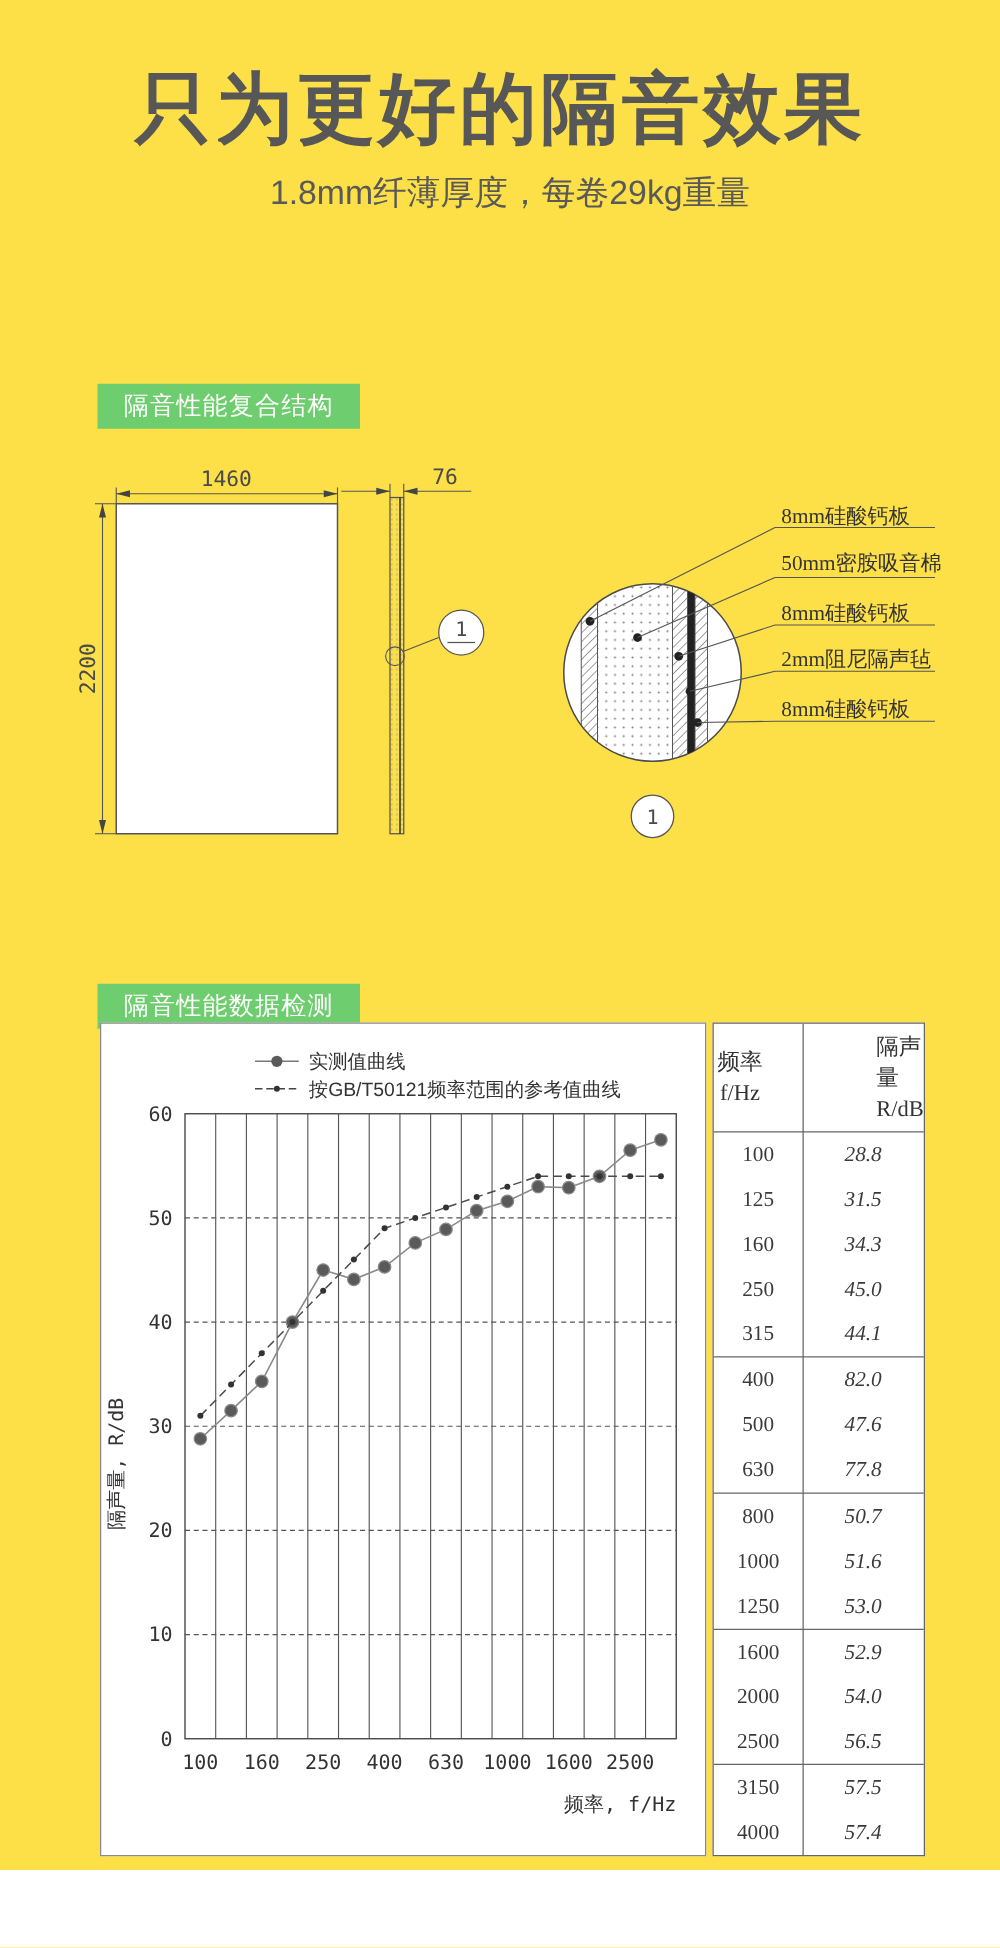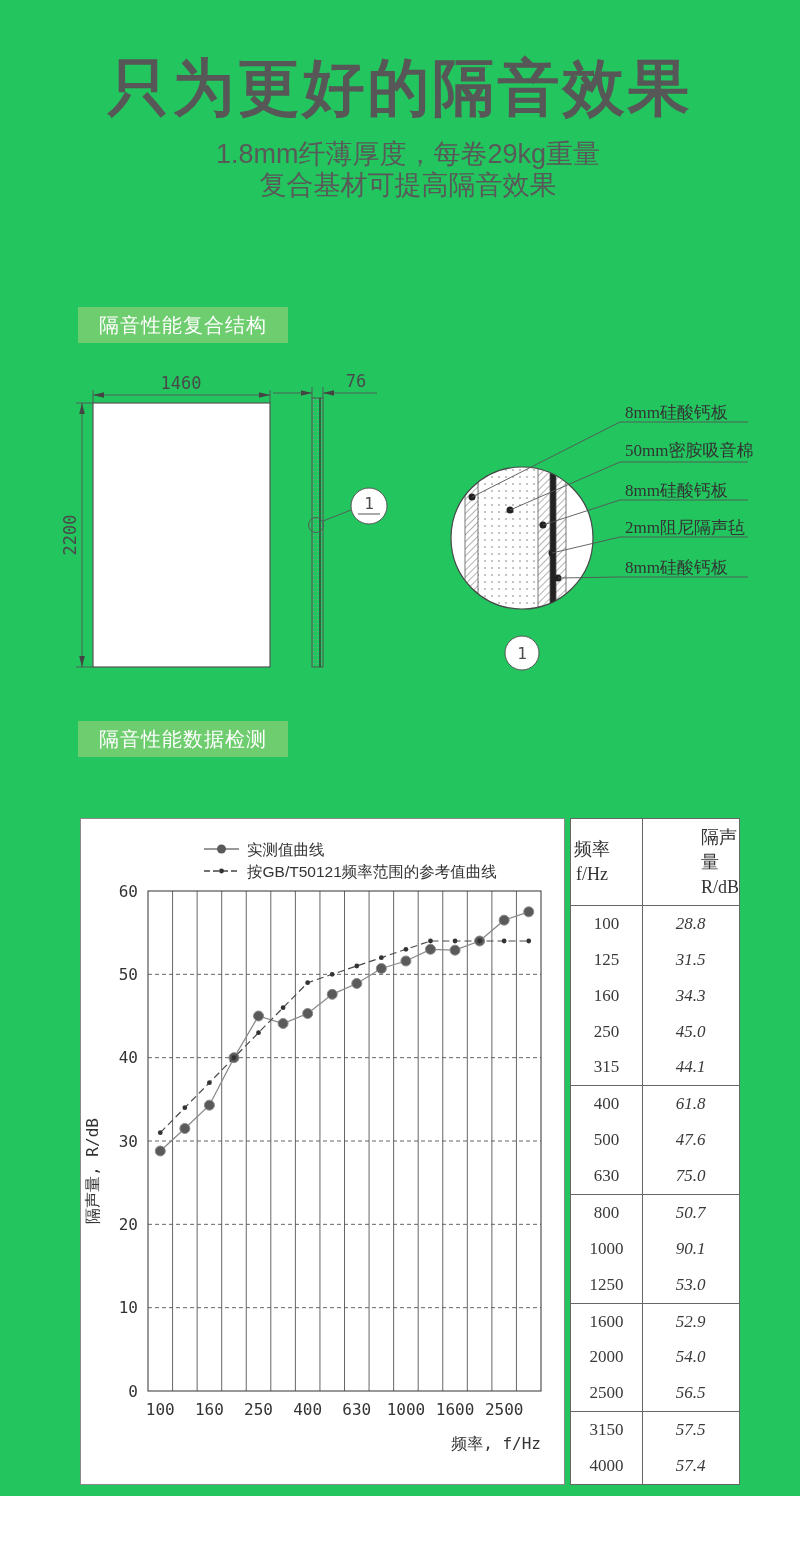--- a/index.html
+++ b/index.html
@@ -1,29 +1,29 @@
 <!DOCTYPE html>
 <html><head>
 <meta charset="utf-8">
 <style>
   html,body{margin:0;padding:0;background:#fff;}
-  .page{position:relative;width:800px;height:1496px;margin:0 auto;background:#22c55e;
+  .page{position:relative;width:800px;height:1496px;margin:0 auto;background:#fde047;
         font-family:"Liberation Sans","DejaVu Sans",sans-serif;overflow:hidden;}
 
   
   .hdr{position:absolute;left:0;top:52px;width:800px;text-align:center;}
   .hdr h1{margin:0;font-size:62px;font-weight:bold;color:#575757;letter-spacing:3px;line-height:1.15;}
   .hdr .sub{margin:0;font-size:27px;color:#595959;line-height:31px;padding-left:16px;}
   .hdr .sub.first{margin-top:16px;}
 
   
   .badge{position:absolute;left:78px;width:210px;height:36px;text-align:center;
          line-height:36px;color:#ffffff;font-size:20px;letter-spacing:1px;}
   .badge.b1{top:307px;}
-  .badge.b2{top:721px;}
+  .badge.b2{top:787px;}
 
   
   .diagram{position:absolute;left:0;top:370px;}
   .dim{font-family:"DejaVu Sans Mono","Liberation Mono",monospace;fill:#4a4a4a;}
   .lbl{font-family:"Liberation Serif","DejaVu Serif",serif;fill:#333;}
 
   
   .chart-box{position:absolute;left:80px;top:818px;width:483px;height:665px;
              border:1px solid #8a8a8a;background:#fff;}
   .chart-box svg{display:block;}
@@ -43,21 +43,20 @@
   .footer-bar{position:absolute;left:0;top:1545px;width:800px;height:13px;}
 </style>
 </head>
 <body>
 
 <div class="page">
 
   <div class="hdr">
     <h1>只为更好的隔音效果</h1>
     <p class="sub first">1.8mm纤薄厚度，每卷29kg重量</p>
-    <p class="sub">复合基材可提高隔音效果</p>
   </div>
 
   <div class="badge b1" style="background-color: rgb(110, 205, 110);">隔音性能复合结构</div>
 
   <svg class="diagram" width="800" height="335" viewBox="0 0 800 335">
     <defs>
       <pattern id="hatch" width="5" height="5" patternUnits="userSpaceOnUse" patternTransform="rotate(45)">
         <line x1="0" y1="0" x2="0" y2="5" stroke="#666" stroke-width="1"></line>
       </pattern>
       <pattern id="dots7" width="7" height="7" patternUnits="userSpaceOnUse">
@@ -278,37 +277,37 @@
         <div class="t-row">
           <span class="t-c1">250</span>
           <span class="t-c2">45.0</span>
         </div>
         <div class="t-row">
           <span class="t-c1">315</span>
           <span class="t-c2">44.1</span>
         </div>
         <div class="t-row group-start">
           <span class="t-c1">400</span>
-          <span class="t-c2">61.8</span>
+          <span class="t-c2">82.0</span>
         </div>
         <div class="t-row">
           <span class="t-c1">500</span>
           <span class="t-c2">47.6</span>
         </div>
         <div class="t-row">
           <span class="t-c1">630</span>
-          <span class="t-c2">75.0</span>
+          <span class="t-c2">77.8</span>
         </div>
         <div class="t-row group-start">
           <span class="t-c1">800</span>
           <span class="t-c2">50.7</span>
         </div>
         <div class="t-row">
           <span class="t-c1">1000</span>
-          <span class="t-c2">90.1</span>
+          <span class="t-c2">51.6</span>
         </div>
         <div class="t-row">
           <span class="t-c1">1250</span>
           <span class="t-c2">53.0</span>
         </div>
         <div class="t-row group-start">
           <span class="t-c1">1600</span>
           <span class="t-c2">52.9</span>
         </div>
         <div class="t-row">

